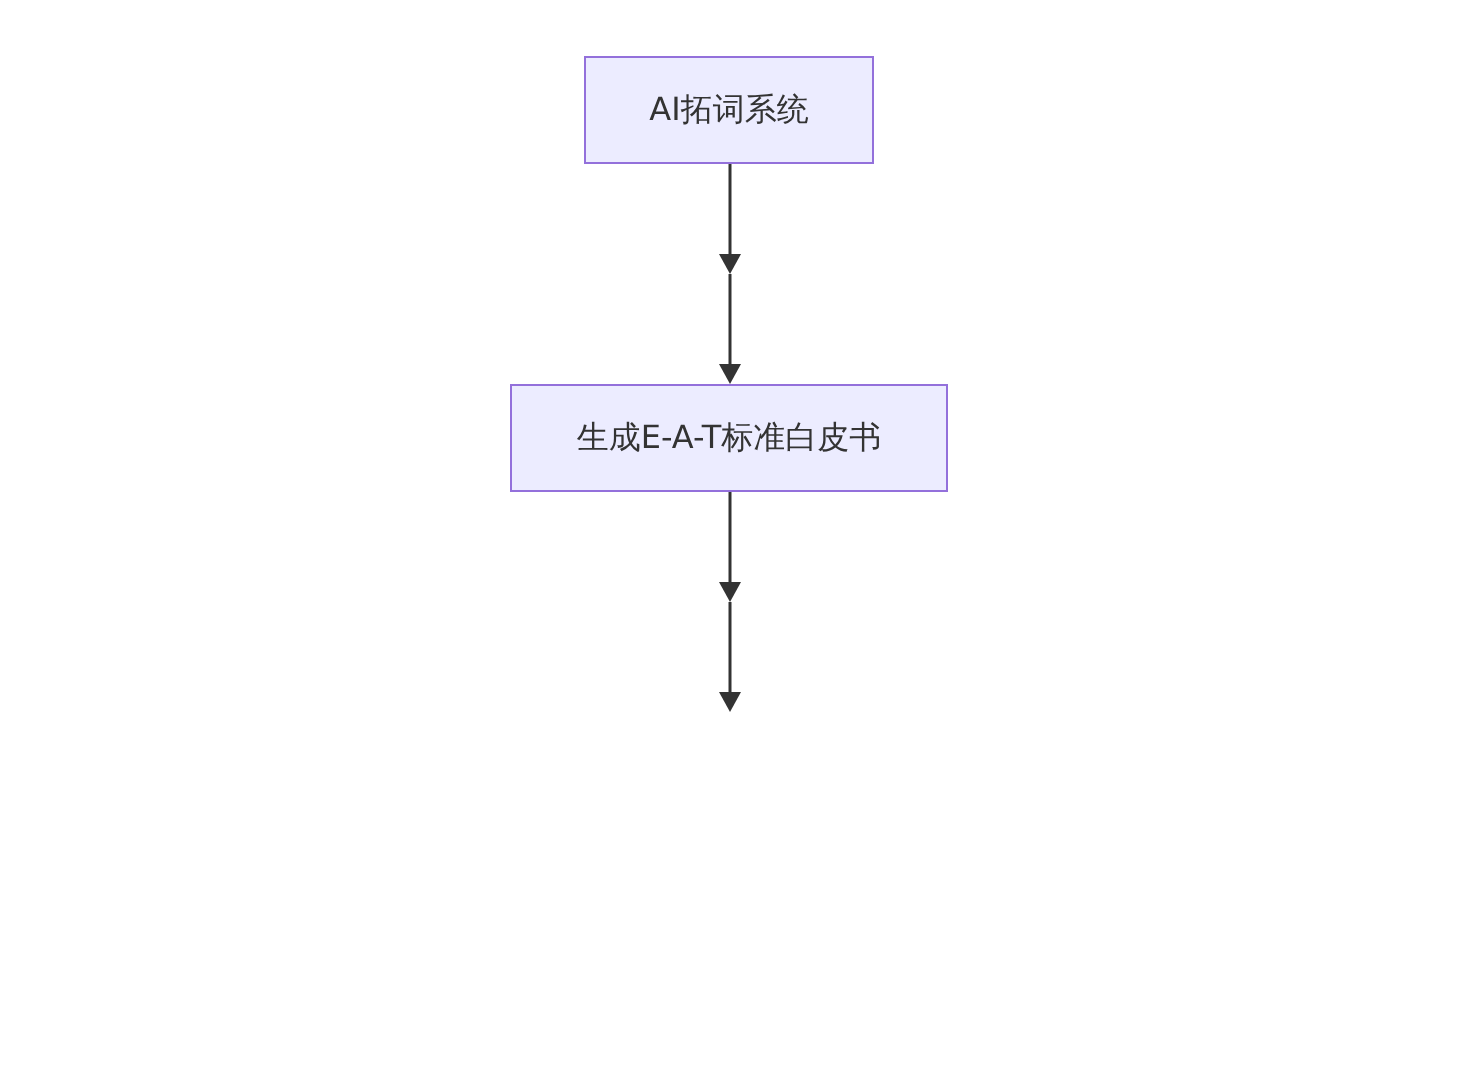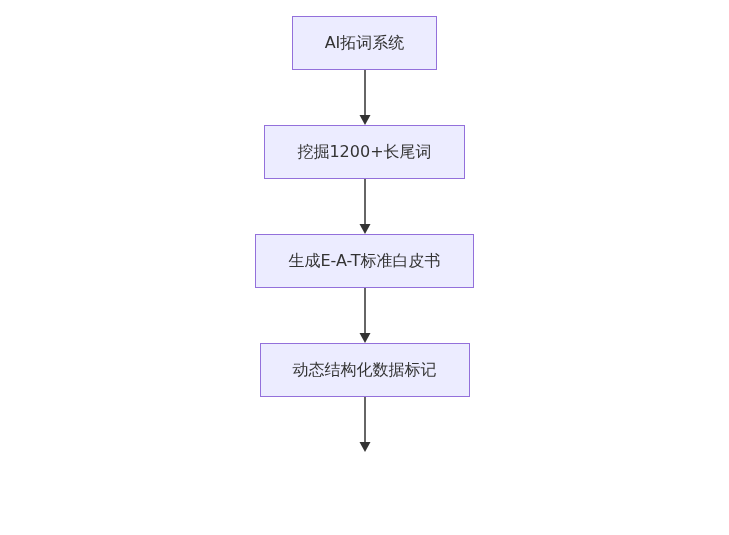--- a/index.html
+++ b/index.html
@@ -13,21 +13,21 @@
     background: var(--background, #ffffff);
     font-family: "DejaVu Sans", "Liberation Sans", sans-serif;
     overflow: hidden;
   }
 
   
   .flowchart {
     width: 729px;
     height: 535px;
     box-sizing: border-box;
-    padding-top: 16px;
+    padding-top: 28px;
     display: flex;
     flex-direction: column;
     align-items: center;
   }
 
   
   .node {
     height: 54px;
     box-sizing: border-box;
     display: flex;
@@ -64,35 +64,33 @@
 
 <div class="flowchart">
 
   <div class="node">AI拓词系统</div>
 
   <svg class="edge" viewBox="0 0 20 55" aria-hidden="true">
     <line x1="10" y1="0" x2="10" y2="45"></line>
     <polygon points="4.5,45 15.5,45 10,55"></polygon>
   </svg>
 
-  <div class="node">挖掘1200+长尾词</div>
 
   <svg class="edge" viewBox="0 0 20 55" aria-hidden="true">
     <line x1="10" y1="0" x2="10" y2="45"></line>
     <polygon points="4.5,45 15.5,45 10,55"></polygon>
   </svg>
 
   <div class="node">生成E-A-T标准白皮书</div>
 
   <svg class="edge" viewBox="0 0 20 55" aria-hidden="true">
     <line x1="10" y1="0" x2="10" y2="45"></line>
     <polygon points="4.5,45 15.5,45 10,55"></polygon>
   </svg>
 
-  <div class="node">动态结构化数据标记</div>
 
   <svg class="edge" viewBox="0 0 20 55" aria-hidden="true">
     <line x1="10" y1="0" x2="10" y2="45"></line>
     <polygon points="4.5,45 15.5,45 10,55"></polygon>
   </svg>
 
 
 </div>
 
 </body></html>

